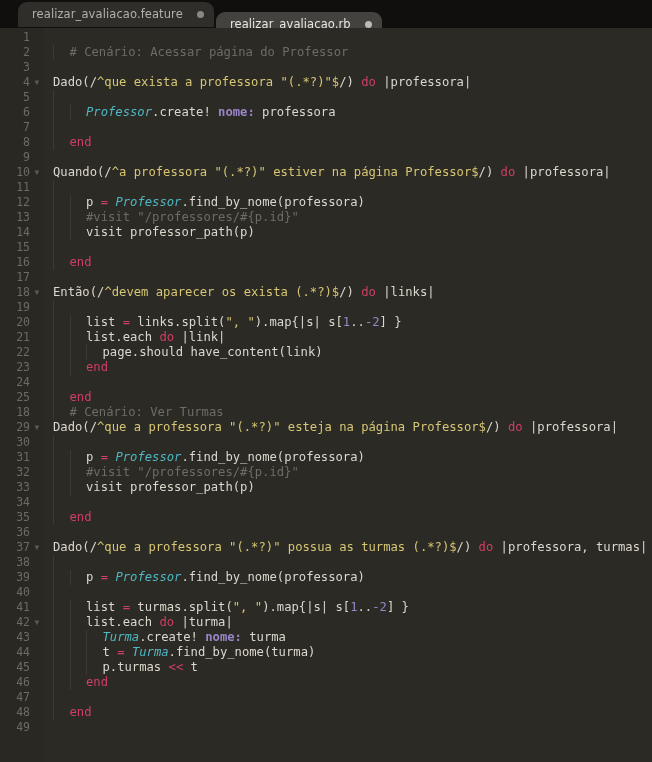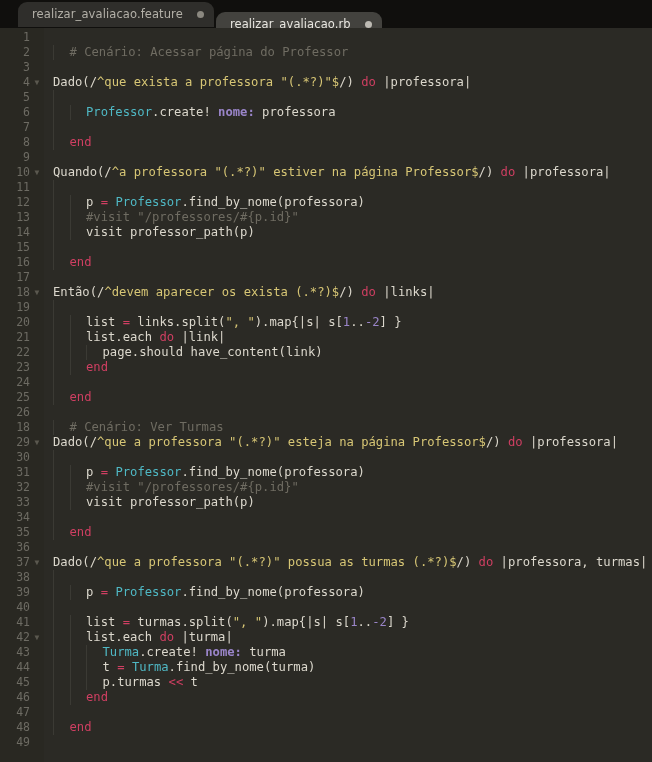--- a/index.html
+++ b/index.html
@@ -117,21 +117,21 @@
   .ltext {
     flex: 1 1 auto;
     color: #dcd8cd;
     line-height: 15px;
     padding-left: 2px;
   }
 
   
   .t-com   { color: #6f6c62; }             
   .t-kw    { color: #cf3f62; }             
-  .t-const { color: #4fb8c4; } 
+  .t-const { color: #4fb8c4; font-style: italic; } 
   .t-str   { color: #d7c675; }             
   .t-sym   { color: #9a85c9; font-weight: bold; }             
   .t-num   { color: #9a85c9; }
   .t-plain { color: #dcd8cd; }
   .t-op    { color: #cf3f62; }
 
   .iguide {
     display: inline-block;
     width: 0; border-left: 1px solid #3b3a34;
     height: 15px; vertical-align: top;
@@ -175,21 +175,20 @@
         <div class="line"><span class="lno">16</span><span class="fold"></span><span class="ltext"><span class="iguide" style="margin-left: 7px;"></span><span style="display: inline-block; width: 15.5px;"></span><span class="t-kw">end</span></span></div>
         <div class="line"><span class="lno">17</span><span class="fold"></span><span class="ltext"><span style="display: inline-block; width: 7px;"></span></span></div>
         <div class="line"><span class="lno">18</span><span class="fold">▼</span><span class="ltext"><span style="display: inline-block; width: 7px;"></span><span class="t-plain">Então(/</span><span class="t-str">^devem aparecer os exista (.*?)$</span><span class="t-plain">/) </span><span class="t-kw">do</span><span class="t-plain"> |links|</span></span></div>
         <div class="line"><span class="lno">19</span><span class="fold"></span><span class="ltext"><span class="iguide" style="margin-left: 7px;"></span><span style="display: inline-block; width: 15.5px;"></span></span></div>
         <div class="line"><span class="lno">20</span><span class="fold"></span><span class="ltext"><span class="iguide" style="margin-left: 7px;"></span><span class="iguide" style="margin-left: 15.5px;"></span><span style="display: inline-block; width: 15.5px;"></span><span class="t-plain">list </span><span class="t-op">=</span><span class="t-plain"> links.split(</span><span class="t-str">", "</span><span class="t-plain">).map{|s| s[</span><span class="t-num">1</span><span class="t-plain">..</span><span class="t-num">-2</span><span class="t-plain">] }</span></span></div>
         <div class="line"><span class="lno">21</span><span class="fold"></span><span class="ltext"><span class="iguide" style="margin-left: 7px;"></span><span class="iguide" style="margin-left: 15.5px;"></span><span style="display: inline-block; width: 15.5px;"></span><span class="t-plain">list.each </span><span class="t-kw">do</span><span class="t-plain"> |link|</span></span></div>
         <div class="line"><span class="lno">22</span><span class="fold"></span><span class="ltext"><span class="iguide" style="margin-left: 7px;"></span><span class="iguide" style="margin-left: 15.5px;"></span><span class="iguide" style="margin-left: 15.5px;"></span><span style="display: inline-block; width: 15.5px;"></span><span class="t-plain">page.should have_content(link)</span></span></div>
         <div class="line"><span class="lno">23</span><span class="fold"></span><span class="ltext"><span class="iguide" style="margin-left: 7px;"></span><span class="iguide" style="margin-left: 15.5px;"></span><span style="display: inline-block; width: 15.5px;"></span><span class="t-kw">end</span></span></div>
         <div class="line"><span class="lno">24</span><span class="fold"></span><span class="ltext"><span class="iguide" style="margin-left: 7px;"></span><span style="display: inline-block; width: 15.5px;"></span></span></div>
         <div class="line"><span class="lno">25</span><span class="fold"></span><span class="ltext"><span class="iguide" style="margin-left: 7px;"></span><span style="display: inline-block; width: 15.5px;"></span><span class="t-kw">end</span></span></div>
-        <div class="line"><span class="lno">26</span><span class="fold"></span><span class="ltext"><span style="display: inline-block; width: 7px;"></span></span></div>
         <div class="line"><span class="lno">18</span><span class="fold"></span><span class="ltext"><span class="iguide" style="margin-left: 7px;"></span><span style="display: inline-block; width: 15.5px;"></span><span class="t-com"># Cenário: Ver Turmas</span></span></div>
         <div class="line"><span class="lno">29</span><span class="fold">▼</span><span class="ltext"><span style="display: inline-block; width: 7px;"></span><span class="t-plain">Dado(/</span><span class="t-str">^que a professora "(.*?)" esteja na página Professor$</span><span class="t-plain">/) </span><span class="t-kw">do</span><span class="t-plain"> |professora|</span></span></div>
         <div class="line"><span class="lno">30</span><span class="fold"></span><span class="ltext"><span class="iguide" style="margin-left: 7px;"></span><span style="display: inline-block; width: 15.5px;"></span></span></div>
         <div class="line"><span class="lno">31</span><span class="fold"></span><span class="ltext"><span class="iguide" style="margin-left: 7px;"></span><span class="iguide" style="margin-left: 15.5px;"></span><span style="display: inline-block; width: 15.5px;"></span><span class="t-plain">p </span><span class="t-op">=</span><span class="t-plain"> </span><span class="t-const">Professor</span><span class="t-plain">.find_by_nome(professora)</span></span></div>
         <div class="line"><span class="lno">32</span><span class="fold"></span><span class="ltext"><span class="iguide" style="margin-left: 7px;"></span><span class="iguide" style="margin-left: 15.5px;"></span><span style="display: inline-block; width: 15.5px;"></span><span class="t-com">#visit "/professores/#{p.id}"</span></span></div>
         <div class="line"><span class="lno">33</span><span class="fold"></span><span class="ltext"><span class="iguide" style="margin-left: 7px;"></span><span class="iguide" style="margin-left: 15.5px;"></span><span style="display: inline-block; width: 15.5px;"></span><span class="t-plain">visit professor_path(p)</span></span></div>
         <div class="line"><span class="lno">34</span><span class="fold"></span><span class="ltext"><span class="iguide" style="margin-left: 7px;"></span><span style="display: inline-block; width: 15.5px;"></span></span></div>
         <div class="line"><span class="lno">35</span><span class="fold"></span><span class="ltext"><span class="iguide" style="margin-left: 7px;"></span><span style="display: inline-block; width: 15.5px;"></span><span class="t-kw">end</span></span></div>
         <div class="line"><span class="lno">36</span><span class="fold"></span><span class="ltext"><span style="display: inline-block; width: 7px;"></span></span></div>
         <div class="line"><span class="lno">37</span><span class="fold">▼</span><span class="ltext"><span style="display: inline-block; width: 7px;"></span><span class="t-plain">Dado(/</span><span class="t-str">^que a professora "(.*?)" possua as turmas (.*?)$</span><span class="t-plain">/) </span><span class="t-kw">do</span><span class="t-plain"> |professora, turmas|</span></span></div>

